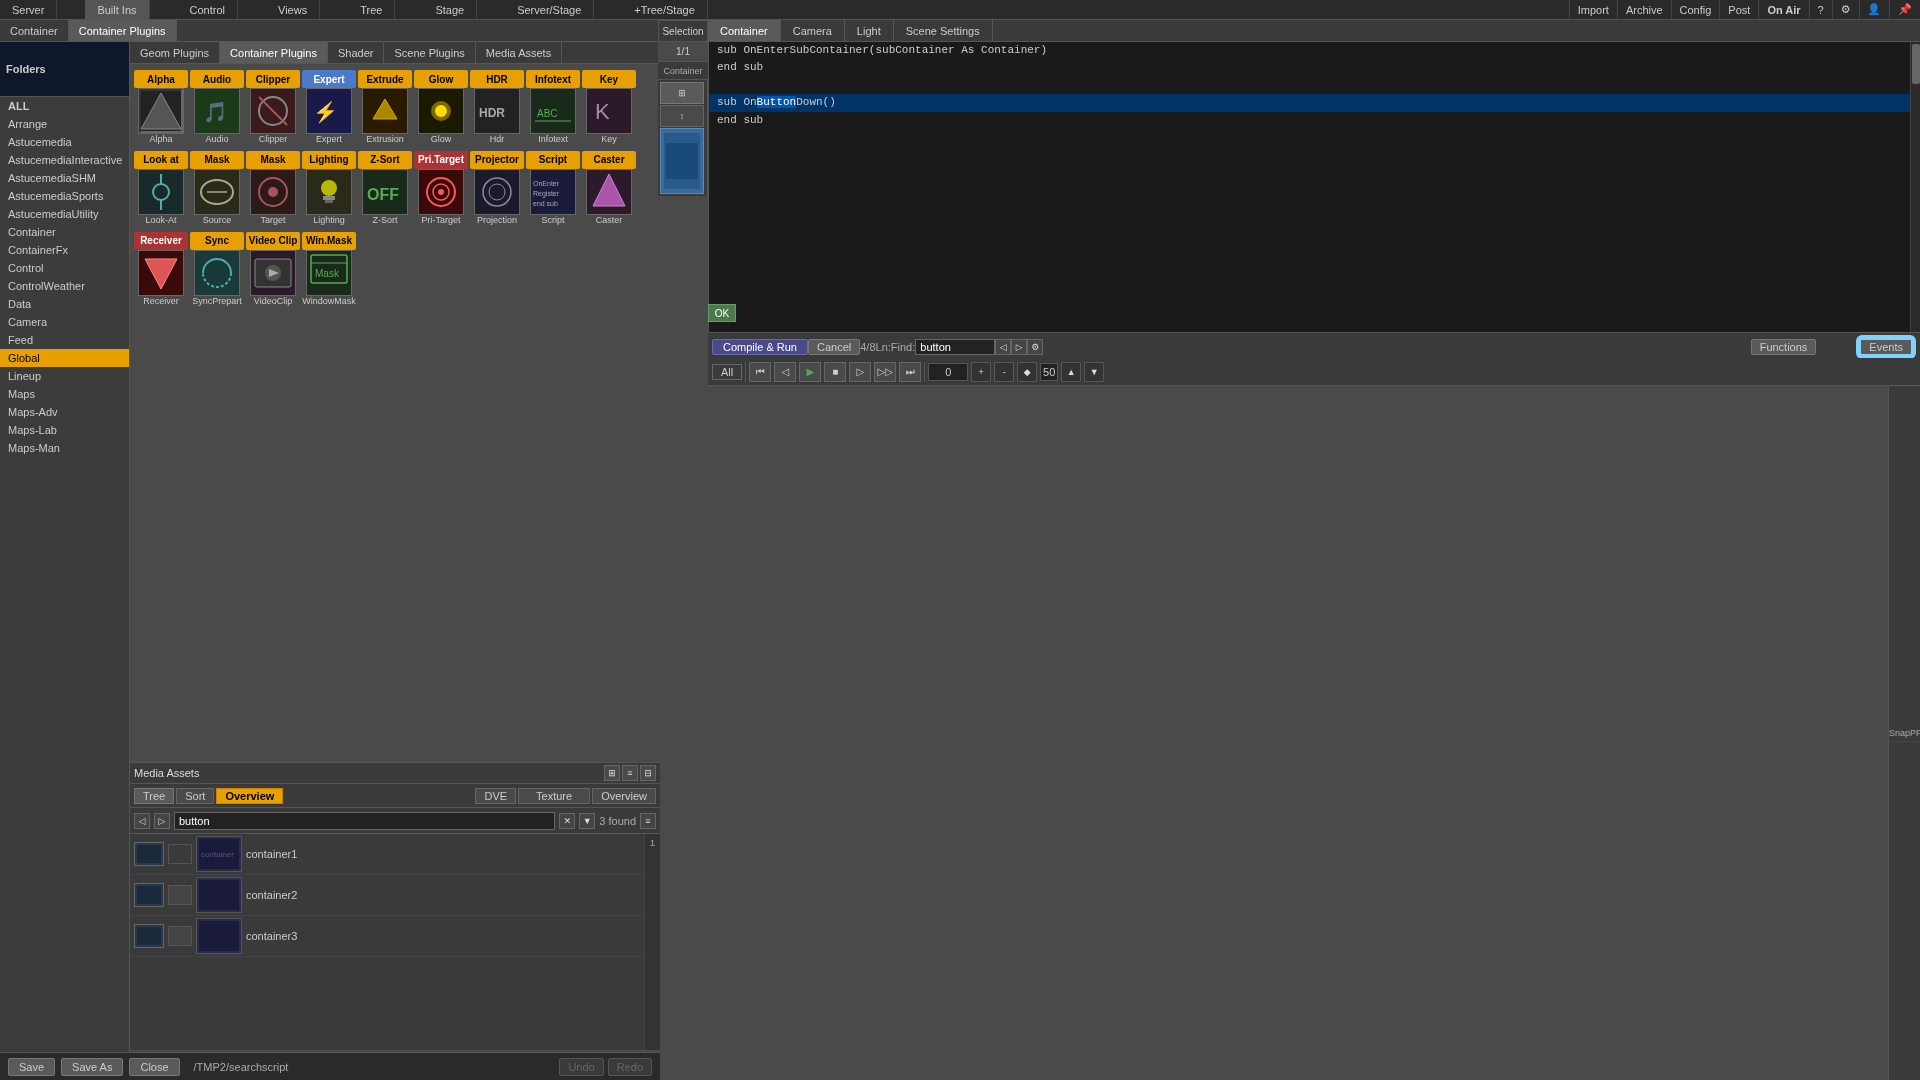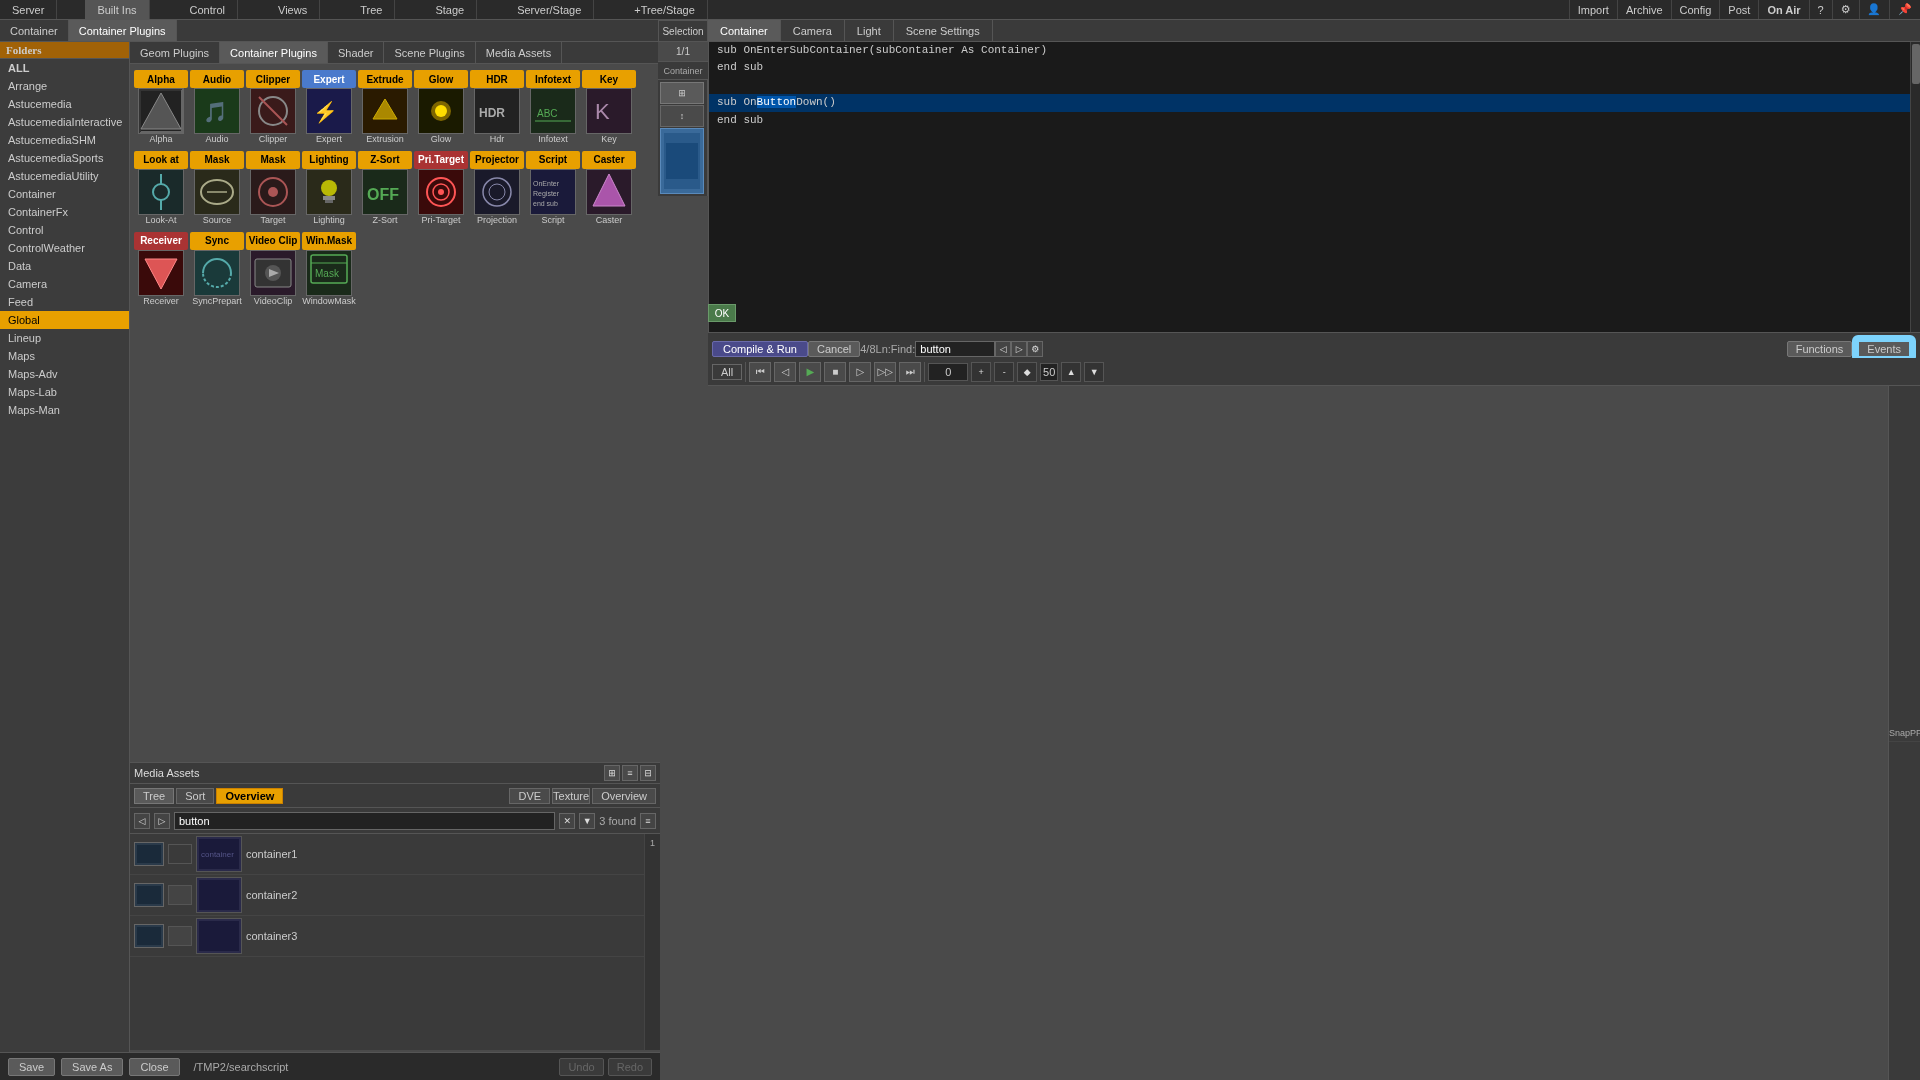--- a/index.html
+++ b/index.html
@@ -115,27 +115,26 @@
       position: absolute;
       top: 42px;
       left: 0;
       width: 130px;
       bottom: 0;
       background: #3c3c3c;
       border-right: 1px solid #555;
       overflow-y: auto;
     }
     .left-panel .panel-header {
-      background: #a16207;
-      color: #ccc;
-      padding: 2px 6px;
+      background: #0f172a;
+      color: #ccc;
+      padding: 21px 6px;
       font-size: 11px;
       font-weight: bold;
       border-bottom: 1px solid #555;
-      font-family: Liberation Serif, serif;
     }
     .left-panel .folder-item {
       padding: 3px 8px;
       color: #ccc;
       font-size: 11px;
       cursor: pointer;
       display: flex;
       align-items: center;
     }
     .left-panel .folder-item.selected { background: #e8a000; color: #000; }
@@ -429,26 +428,27 @@
       border: 1px solid #777;
       color: #ccc;
       padding: 1px 8px;
       font-size: 11px;
       cursor: pointer;
       border-radius: 2px;
       margin-left: auto;
     }
     .events-btn {
       background: #5a5a5a;
-      border: 7px solid #7dd3fc;
+      border: 5px solid #7dd3fc;
       color: #ccc;
       padding: 1px 8px;
       font-size: 11px;
       cursor: pointer;
       border-radius: 6px;
+      margin-left: 40px;
     }
 
     
     .transport-bar {
       position: absolute;
       left: 708px;
       right: 0;
       height: 28px;
       background: #3a3a3a;
       display: flex;
@@ -906,21 +906,21 @@
     <div style="width:16px;height:16px;background:#4a4a4a;border:1px solid #666;display:flex;align-items:center;justify-content:center;font-size:9px;cursor:pointer;">⊟</div>
   </div>
 </div>
 
 <div style="position:absolute;left:130px;width:530px;bottom:272px;height:24px;background:#3a3a3a;border-bottom:1px solid #555;display:flex;align-items:center;gap:2px;padding:2px 4px;">
   <div style="background:#5a5a5a;border:1px solid #777;color:#ccc;padding:1px 8px;font-size:11px;cursor:pointer;">Tree</div>
   <div style="background:#4a4a4a;border:1px solid #666;color:#ccc;padding:1px 8px;font-size:11px;cursor:pointer;">Sort</div>
   <div style="background:#e8a000;border:1px solid #ca8000;color:#000;padding:1px 8px;font-size:11px;cursor:pointer;font-weight:bold;">Overview</div>
   <div style="flex:1;"></div>
   <div style="background:#4a4a4a;border:1px solid #666;color:#ccc;padding:1px 8px;font-size:11px;cursor:pointer;">DVE</div>
-  <div style="background:#4a4a4a;border:1px solid #666;color:#ccc;padding:1px 0;font-size:11px;cursor:pointer;">Texture</div>
+  <div style="background:#4a4a4a;border:1px solid #666;color:#ccc;padding:1px 17px;font-size:11px;cursor:pointer;">Texture</div>
   <div style="background:#4a4a4a;border:1px solid #666;color:#ccc;padding:1px 8px;font-size:11px;cursor:pointer;">Overview</div>
 </div>
 
 <div class="search-area" style="bottom:246px; height:26px;">
   <div style="width:16px;height:16px;background:#444;border:1px solid #666;display:flex;align-items:center;justify-content:center;font-size:9px;">◁</div>
   <div style="width:16px;height:16px;background:#444;border:1px solid #666;display:flex;align-items:center;justify-content:center;font-size:9px;">▷</div>
   <input class="search-input" type="text" value="button" style="">
   <div style="width:16px;height:16px;background:#444;border:1px solid #666;display:flex;align-items:center;justify-content:center;font-size:9px;">✕</div>
   <div style="width:16px;height:16px;background:#444;border:1px solid #666;display:flex;align-items:center;justify-content:center;font-size:9px;">▼</div>
   <span class="found-count">3 found</span>

